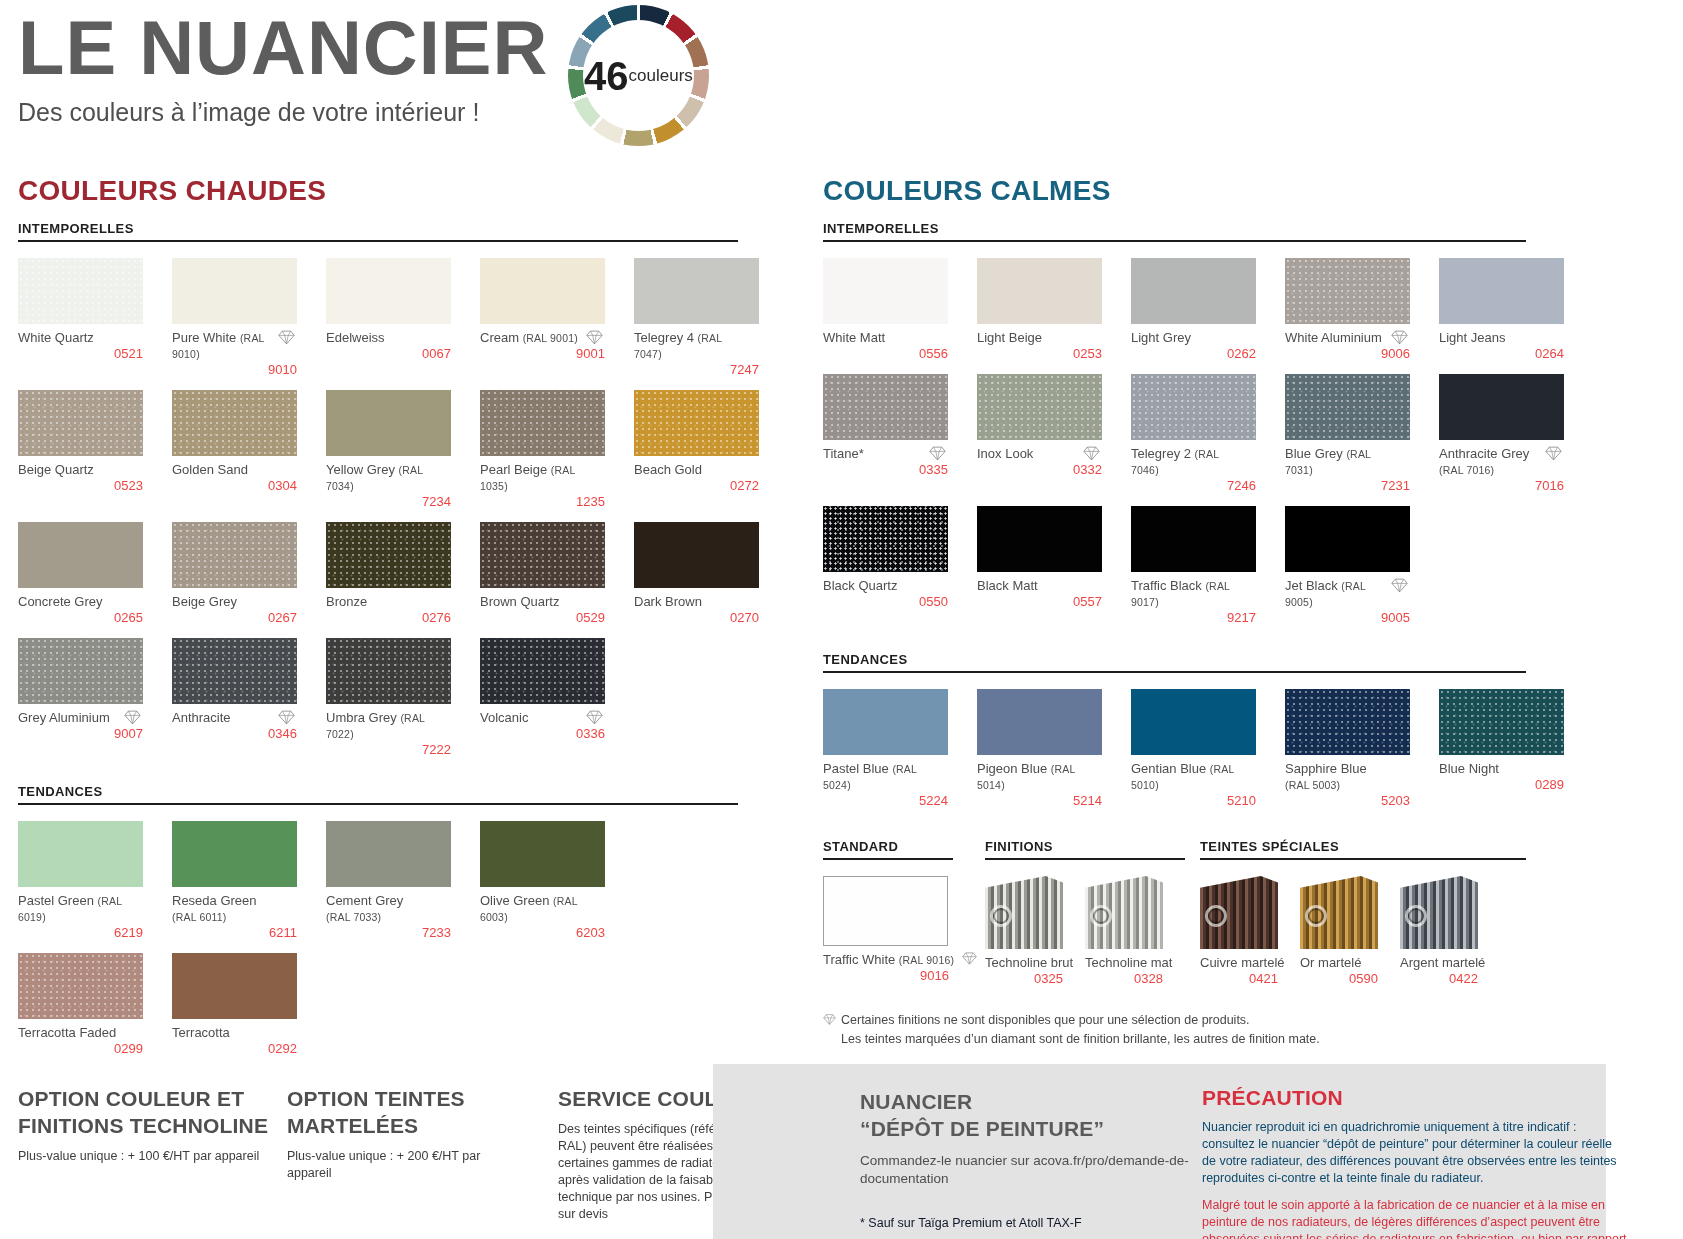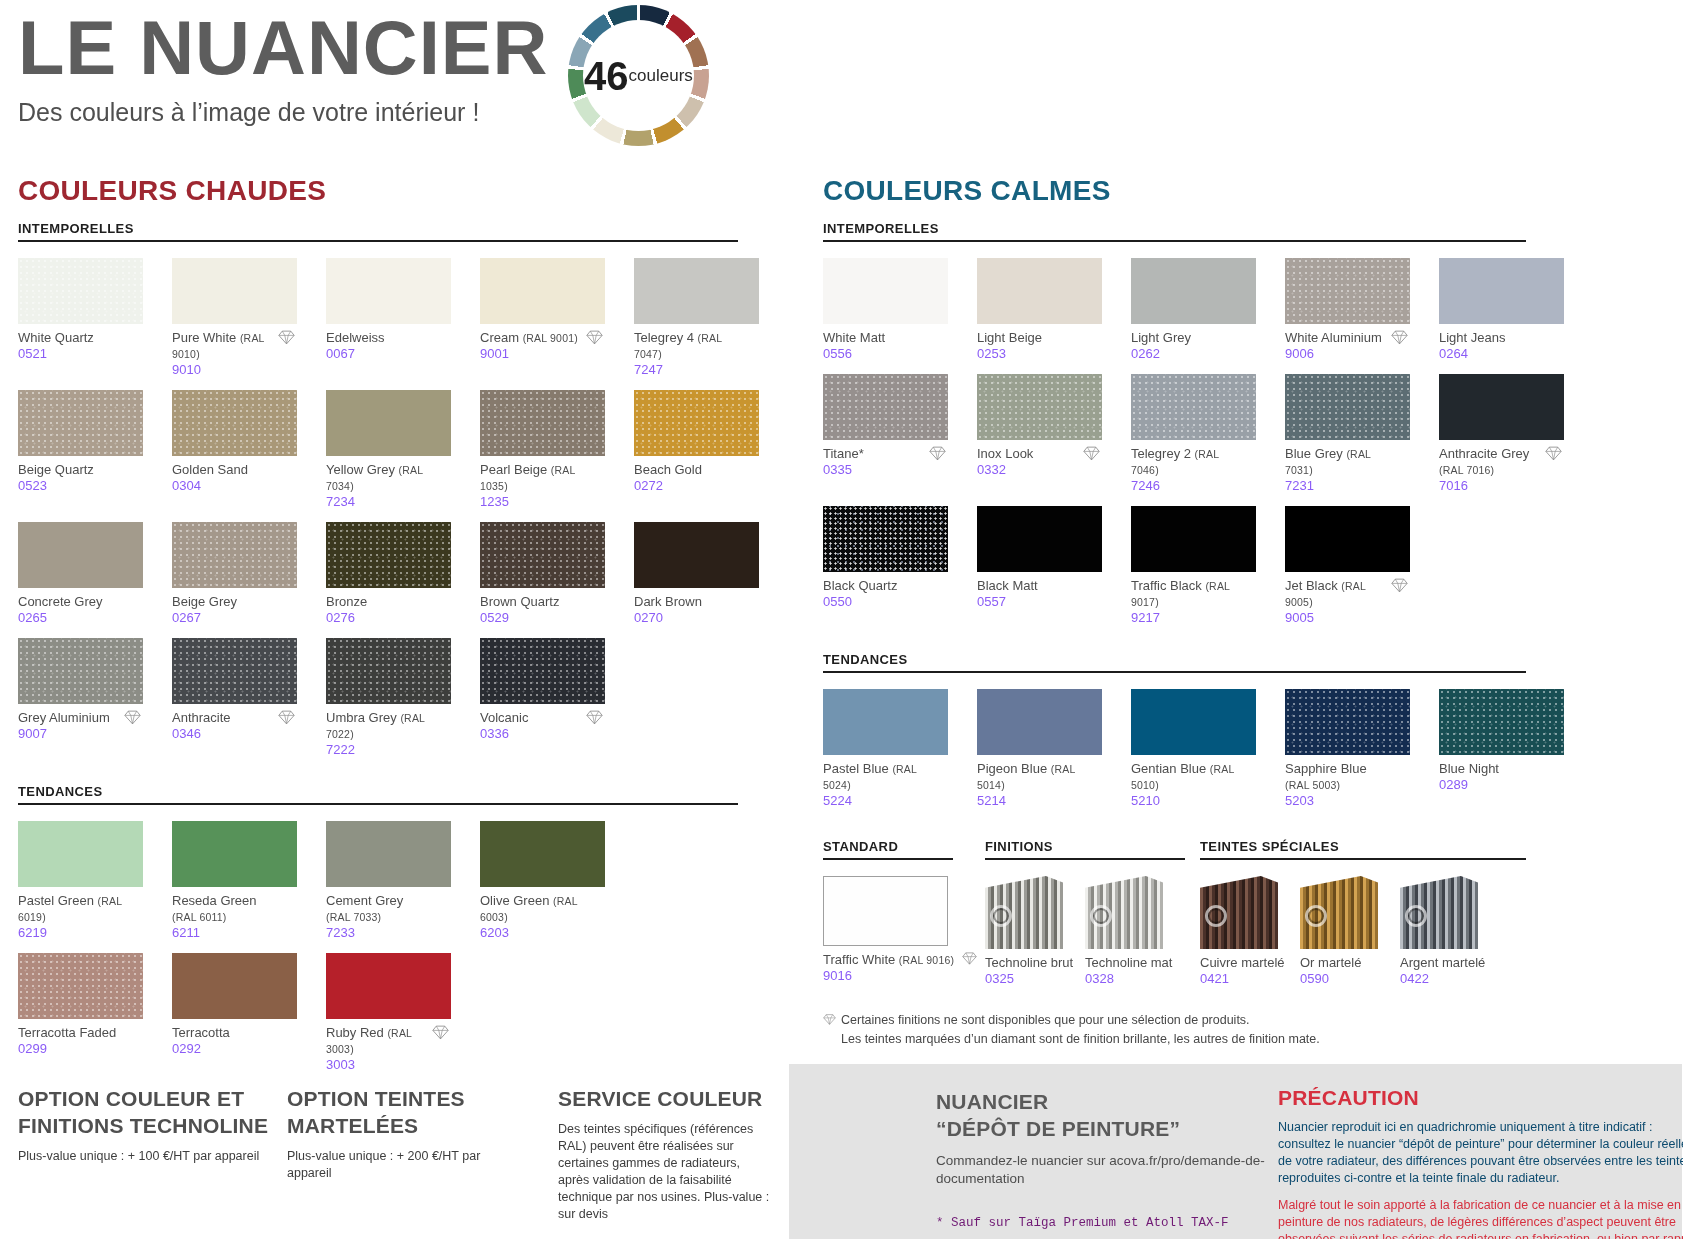--- a/index.html
+++ b/index.html
@@ -28,21 +28,21 @@
   .cell{position:relative;min-height:104px;}
   .swatch{width:125px;height:66px;background-color:#ccc;}
   .metallic{background-image:radial-gradient(rgba(255,255,255,.45) .8px,transparent 1.2px),
                              radial-gradient(rgba(255,255,255,.22) .8px,transparent 1.2px);
             background-size:6px 6px,9px 9px;background-position:0 0,3px 4px;}
   .metallic.strong{background-image:radial-gradient(rgba(255,255,255,.85) .9px,transparent 1.3px),
                                     radial-gradient(rgba(190,205,235,.5) .8px,transparent 1.2px);
                    background-size:5px 5px,8px 8px;}
   .sw-name{margin-top:6px;font-size:13px;color:#4e4e4e;line-height:16px;padding-right:20px;}
   .ral{font-size:10.5px;letter-spacing:.2px;}
-  .sw-code{font-size:13px;color:#8b5cf6;line-height:16px;}
+  .sw-code{font-size:13px;color:#ef4444;line-height:16px;text-align:right;}
   .dia-abs{position:absolute;right:2px;top:72px;width:17px;height:15px;}
   .dia-abs svg,.dia-inline svg,.dia-note svg{width:100%;height:100%;display:block;}
   .dia-inline{display:inline-block;width:15px;height:13px;margin-left:4px;vertical-align:-1px;}
 
   
   .finishes{display:flex;margin-top:30px;}
   .fin-std{width:130px;margin-right:32px;}
   .fin-fin{width:200px;margin-right:15px;}
   .fin-spe{width:326px;}
   .fin-items{display:flex;margin-top:2px;}
@@ -62,25 +62,25 @@
   
   .options{position:absolute;left:18px;top:1085px;width:760px;height:150px;}
   .opt{position:absolute;top:0;}
   .opt h3{font-size:21px;font-weight:700;color:#4f4f4f;line-height:27px;margin:0;letter-spacing:.2px;}
   .opt-body{margin-top:9px;font-size:12.5px;color:#3d3d3d;line-height:17px;}
   #opt-0{left:0;width:252px;}
   #opt-1{left:269px;width:240px;}
   #opt-2{left:540px;width:214px;}
 
   
-  .grey-panel{position:absolute;left:789px;top:1064px;width:893px;height:175px;background:#e3e3e3;}
+  .grey-panel{position:absolute;left:713px;top:1064px;width:893px;height:175px;background:#e3e3e3;}
   .nuancier-block{position:absolute;left:147px;top:24px;width:335px;}
   .panel-h{font-size:21px;font-weight:700;color:#5a5a5a;line-height:27px;margin:0;letter-spacing:.2px;}
   .nuancier-body{margin-top:10px;font-size:13.5px;color:#4e4e4e;line-height:18px;}
-  .nuancier-foot{margin-top:28px;font-size:12.5px;color:#701a75;font-family:Liberation Mono, monospace;}
+  .nuancier-foot{margin-top:28px;font-size:12.5px;color:#0f172a;}
   .precaution-block{position:absolute;left:489px;top:20px;width:425px;}
   .prec-grey{margin-top:8px;font-size:12.5px;color:#0c4a6e;line-height:17px;}
   .prec-red{margin-top:10px;font-size:12.5px;line-height:17px;}
 </style>
 </head>
 <body>
 
 <div class="page">
 
   <div class="header">
@@ -258,31 +258,20 @@
         <div class="row-grid">
           <div class="cell">
             <div class="swatch metallic" style="background-color: rgb(176, 138, 126);"></div>
             <div class="sw-name">Terracotta Faded</div>
             <div class="sw-code">0299</div>
           </div>
           <div class="cell">
             <div class="swatch" style="background-color: rgb(138, 96, 71);"></div>
             <div class="sw-name">Terracotta</div>
             <div class="sw-code">0292</div>
-          </div>
-          <div class="cell">
-            <div class="swatch" style="background-color: rgb(182, 32, 42);"></div>
-            <div class="sw-name">Ruby Red <span class="ral">(RAL 3003)</span></div>
-            <div class="sw-code">3003</div>
-            <span class="dia-abs">
-              <svg viewBox="0 0 20 17">
-                <path d="M5 1 H15 L19 6 L10 16 L1 6 Z" fill="none" stroke="#8d8d8d" stroke-width="1"></path>
-                <path d="M1 6 H19 M5 1 L8 6 L10 16 M15 1 L12 6 L10 16" fill="none" stroke="#8d8d8d" stroke-width="0.8"></path>
-              </svg>
-            </span>
           </div>
         </div>
       </div>
   </div>
 
   <div class="col" id="col-right">
     <h2 style="color: rgb(23, 98, 128);">COULEURS CALMES</h2>
     <div id="groups-calmes">
         <div class="group-label">INTEMPORELLES</div>
         <div class="row-grid">

